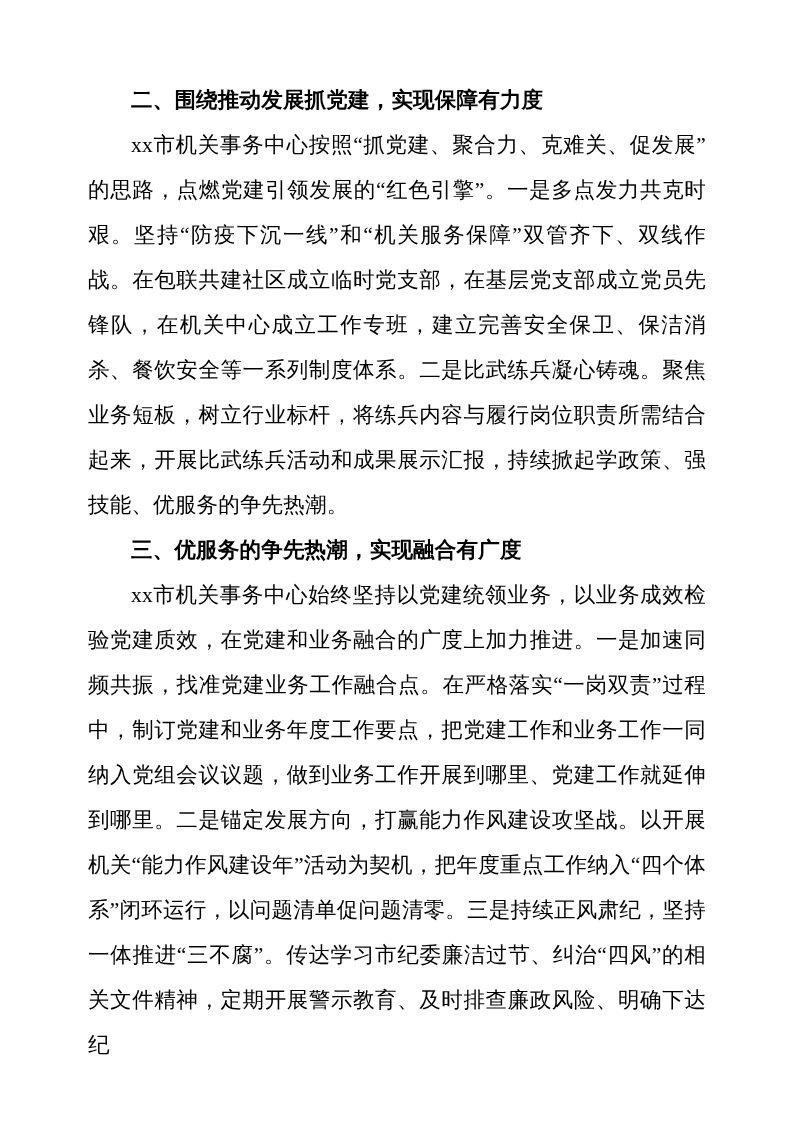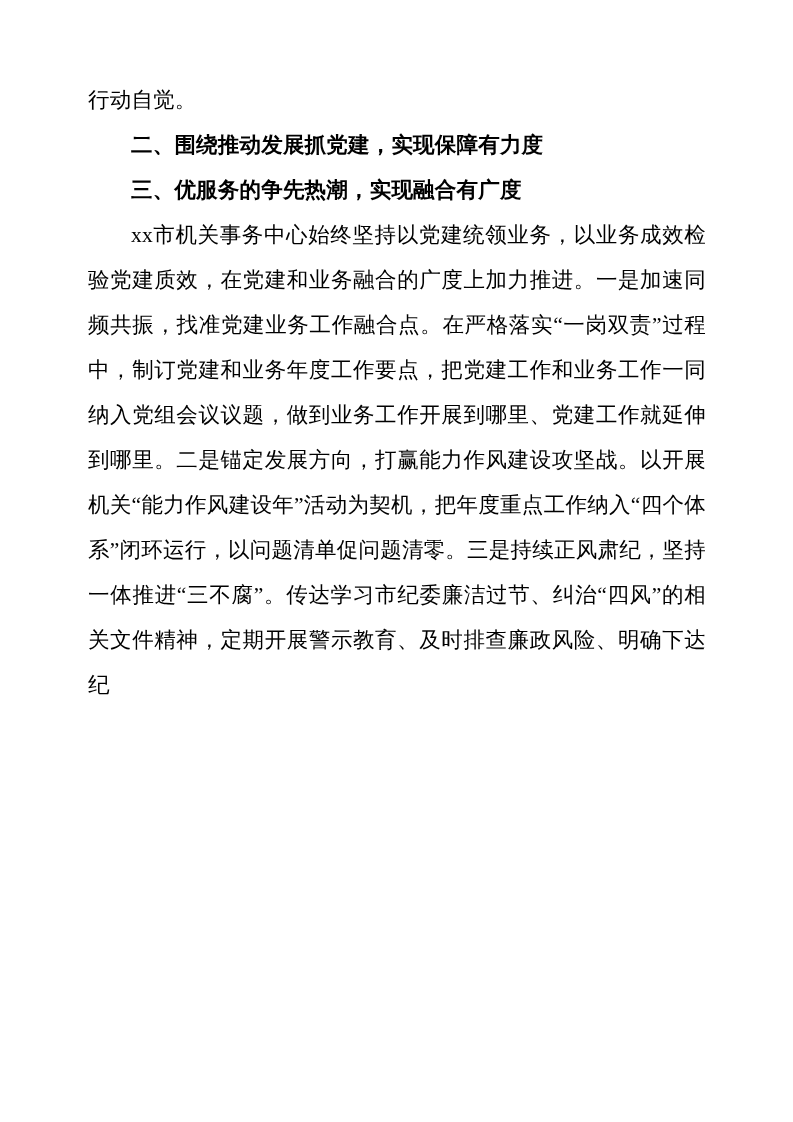--- a/index.html
+++ b/index.html
@@ -50,23 +50,23 @@
     line-height: 45px;
     margin: 0;
   }
 </style>
 </head>
 <body>
 
 <div class="page">
   <div class="content">
 
-    <p class="body-text">行动自觉。</p>
 
     <p class="heading">二、围绕推动发展抓党建，实现保障有力度</p>
 
+    <p class="indent2">xx市机关事务中心按照“抓党建、聚合力、克难关、促发展”的思路，点燃党建引领发展的“红色引擎”。一是多点发力共克时艰。坚持“防疫下沉一线”和“机关服务保障”双管齐下、双线作战。在包联共建社区成立临时党支部，在基层党支部成立党员先锋队，在机关中心成立工作专班，建立完善安全保卫、保洁消杀、餐饮安全等一系列制度体系。二是比武练兵凝心铸魂。聚焦业务短板，树立行业标杆，将练兵内容与履行岗位职责所需结合起来，开展比武练兵活动和成果展示汇报，持续掀起学政策、强技能、优服务的争先热潮。</p>
 
     <p class="heading">三、优服务的争先热潮，实现融合有广度</p>
 
     <p class="indent2">xx市机关事务中心始终坚持以党建统领业务，以业务成效检验党建质效，在党建和业务融合的广度上加力推进。一是加速同频共振，找准党建业务工作融合点。在严格落实“一岗双责”过程中，制订党建和业务年度工作要点，把党建工作和业务工作一同纳入党组会议议题，做到业务工作开展到哪里、党建工作就延伸到哪里。二是锚定发展方向，打赢能力作风建设攻坚战。以开展机关“能力作风建设年”活动为契机，把年度重点工作纳入“四个体系”闭环运行，以问题清单促问题清零。三是持续正风肃纪，坚持一体推进“三不腐”。传达学习市纪委廉洁过节、纠治“四风”的相关文件精神，定期开展警示教育、及时排查廉政风险、明确下达纪</p>
 
   </div>
 </div>
 
 </body></html>

